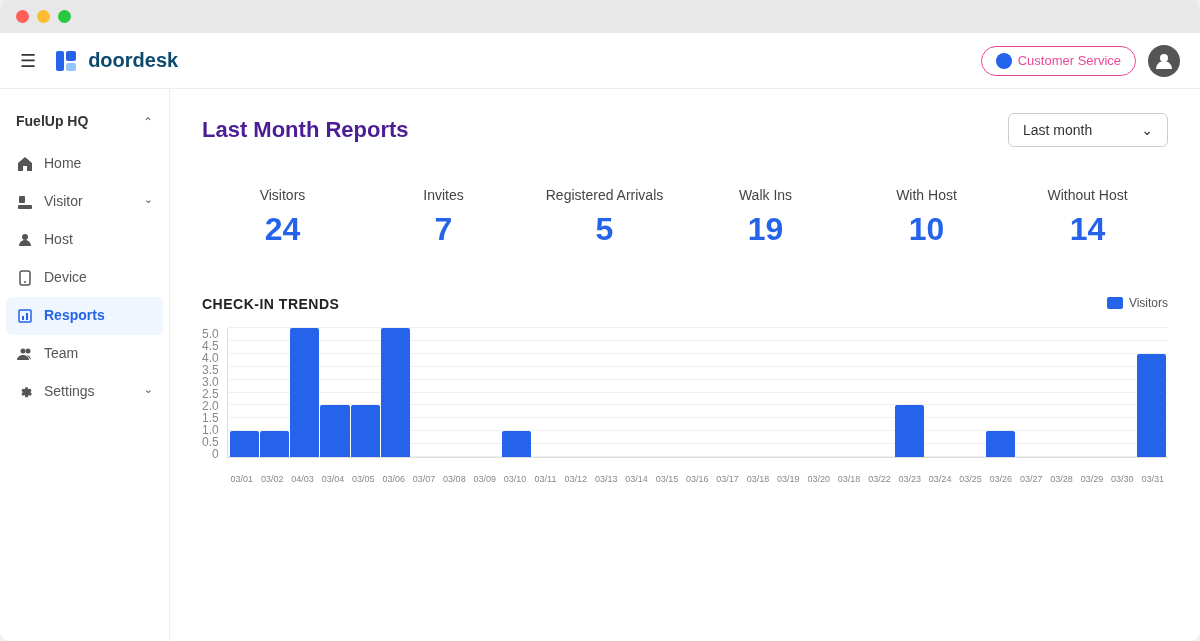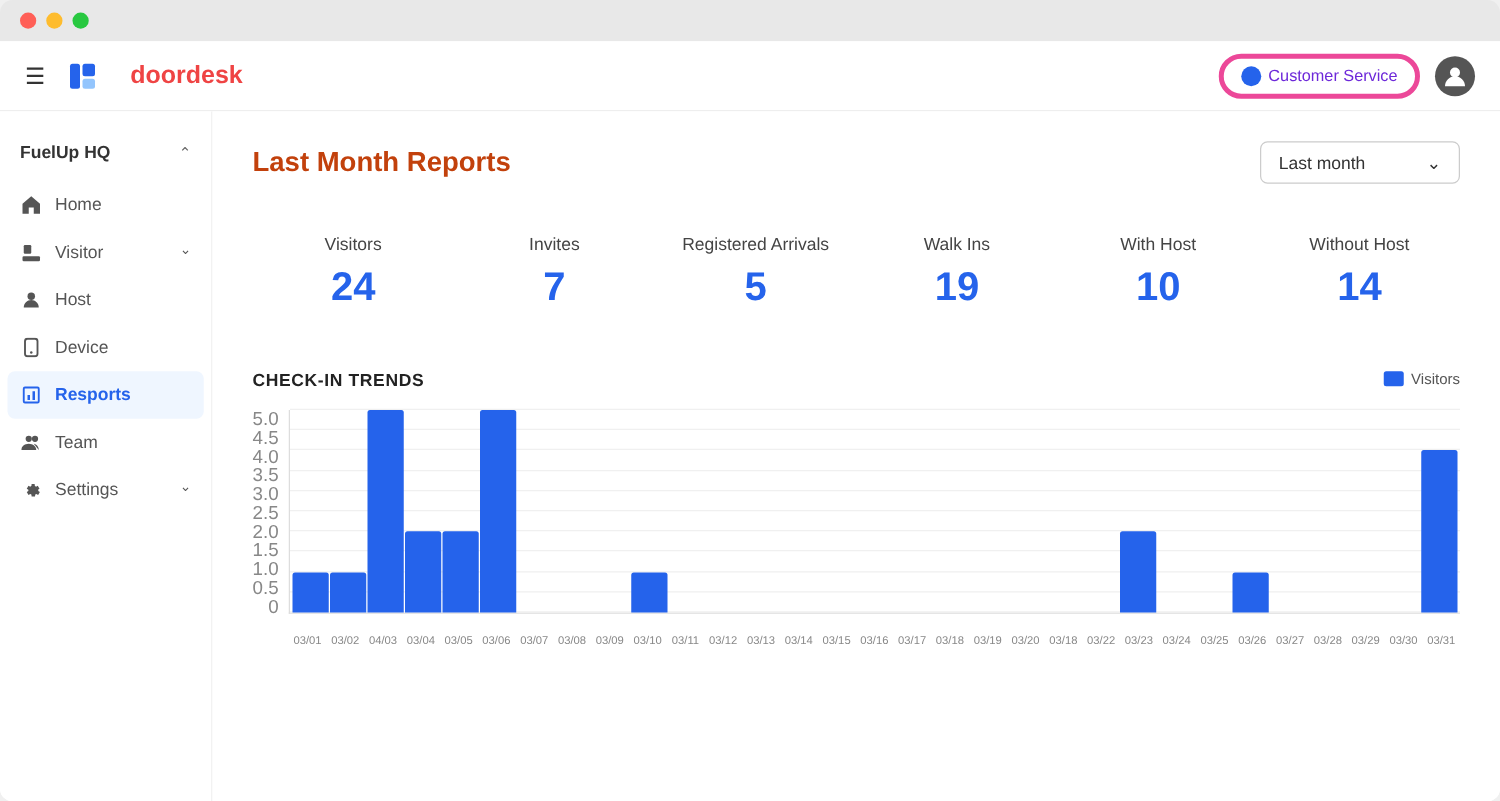--- a/index.html
+++ b/index.html
@@ -8,58 +8,58 @@
     .window-chrome { background: #e8e8e8; padding: 10px 16px; display: flex; align-items: center; gap: 8px; border-radius: 10px 10px 0 0; }
     .traffic-light { width: 13px; height: 13px; border-radius: 50%; }
     .tl-red { background: #ff5f57; }
     .tl-yellow { background: #febc2e; }
     .tl-green { background: #28c840; }
     
     .app-container { display: flex; flex-direction: column; flex: 1; background: #fff; border-radius: 0 0 10px 10px; overflow: hidden; }
     
     .top-bar { display: flex; align-items: center; padding: 0 20px; height: 56px; border-bottom: 1px solid #eee; background: #fff; }
     .hamburger-icon { font-size: 18px; color: #333; cursor: pointer; margin-right: 16px; }
-    .logo { display: flex; align-items: center; gap: 24px; font-weight: 700; font-size: 20px; color: #ef4444; }
+    .logo { display: flex; align-items: center; gap: 8px; font-weight: 700; font-size: 20px; color: #0c4a6e; }
     .logo-icon { width: 28px; height: 28px; }
     .top-bar-right { margin-left: auto; display: flex; align-items: center; gap: 12px; }
-    .customer-service-btn { display: flex; align-items: center; gap: 6px; border: 4px solid #ec4899; border-radius: 20px; padding: 6px 14px; font-size: 13px; color: #6d28d9; cursor: pointer; }
+    .customer-service-btn { display: flex; align-items: center; gap: 6px; border: 1px solid #ec4899; border-radius: 20px; padding: 6px 14px; font-size: 13px; color: #ec4899; cursor: pointer; }
     .cs-icon { width: 16px; height: 16px; background: #2563eb; border-radius: 50%; display: inline-block; }
     .avatar { width: 32px; height: 32px; border-radius: 50%; background: #555; display: flex; align-items: center; justify-content: center; color: white; font-size: 14px; cursor: pointer; }
     
     .main-layout { display: flex; flex: 1; overflow: hidden; }
     
     .sidebar { width: 170px; border-right: 1px solid #eee; padding: 16px 0; background: #fff; flex-shrink: 0; }
     .org-selector { display: flex; align-items: flex-end; justify-content: space-between; padding: 8px 16px; margin-bottom: 8px; cursor: pointer; }
     .org-name { font-size: 14px; font-weight: 600; color: #333; }
     .chevron-icon { font-size: 12px; color: #666; }
     .nav-item { display: flex; gap: 10px; padding: 10px 16px; cursor: pointer; color: #555; font-size: 14px; }
     .nav-item.active { background: #eff6ff; color: #2563eb; font-weight: 600; border-radius: 6px; margin: 0 6px; padding: 10px 10px; }
     .nav-icon { width: 18px; height: 18px; display: flex; align-items: center; justify-content: center; color: inherit; flex-shrink: 0; }
     .nav-label { flex: 1; }
     .nav-chevron { font-size: 11px; }
     
     .content { flex: 1; padding: 24px 32px; overflow-y: auto; background: #fff; }
     .content-header { display: flex; align-items: center; justify-content: space-between; margin-bottom: 24px; }
-    .page-title { font-size: 22px; font-weight: 700; color: #c2410c; }
+    .page-title { font-size: 22px; font-weight: 700; color: #4c1d95; }
     .date-filter { display: flex; align-items: center; border: 1px solid #ccc; border-radius: 6px; padding: 8px 14px; font-size: 14px; color: #333; cursor: pointer; min-width: 160px; justify-content: space-between; }
     
     .stats-row { display: flex; gap: 0; margin-bottom: 32px; }
     .stat-card { flex: 1; text-align: center; padding: 16px 8px; }
     .stat-label { font-size: 14px; color: #444; margin-bottom: 8px; font-weight: 500; }
     .stat-value { font-size: 32px; font-weight: 700; color: #2563eb; }
     
     .chart-section { }
     .chart-title { font-size: 14px; font-weight: 700; color: #222; margin-bottom: 16px; letter-spacing: 0.5px; }
     .chart-legend { position: absolute; top: 0; right: 0; display: flex; align-items: center; gap: 6px; font-size: 12px; color: #555; }
     .legend-color { width: 16px; height: 12px; background: #2563eb; border-radius: 2px; }
     
     .bar-chart { display: flex; flex-direction: column; }
     .chart-area { display: flex; gap: 0; }
     .y-axis { display: flex; flex-direction: column; justify-content: space-between; align-items: flex-end; padding-right: 8px; padding-bottom: 24px; }
-    .y-label { font-size: 15px; color: #888; line-height: 1; }
+    .y-label { font-size: 12px; color: #888; line-height: 1; }
     .bars-area { flex: 1; display: flex; flex-direction: column; }
     .bars-inner { flex: 1; display: flex; align-items: flex-end; border-left: 1px solid #ddd; border-bottom: 1px solid #ddd; position: relative; height: 260px; }
     .grid-lines { position: absolute; width: 100%; height: 100%; top: 0; left: 0; }
     .grid-line { position: absolute; width: 100%; border-top: 1px solid #f0f0f0; }
     .bars-wrapper { display: flex; align-items: flex-end; width: 100%; height: 100%; position: relative; z-index: 1; padding: 0 2px; gap: 1px; }
     .bar { background: #2563eb; flex: 1; border-radius: 2px 2px 0 0; min-width: 2px; }
     .x-labels { display: flex; padding-left: 0; margin-top: 16px; }
     .x-label { flex: 1; text-align: center; font-size: 9px; color: #888; transform: none; }
   </style>
 </head>

